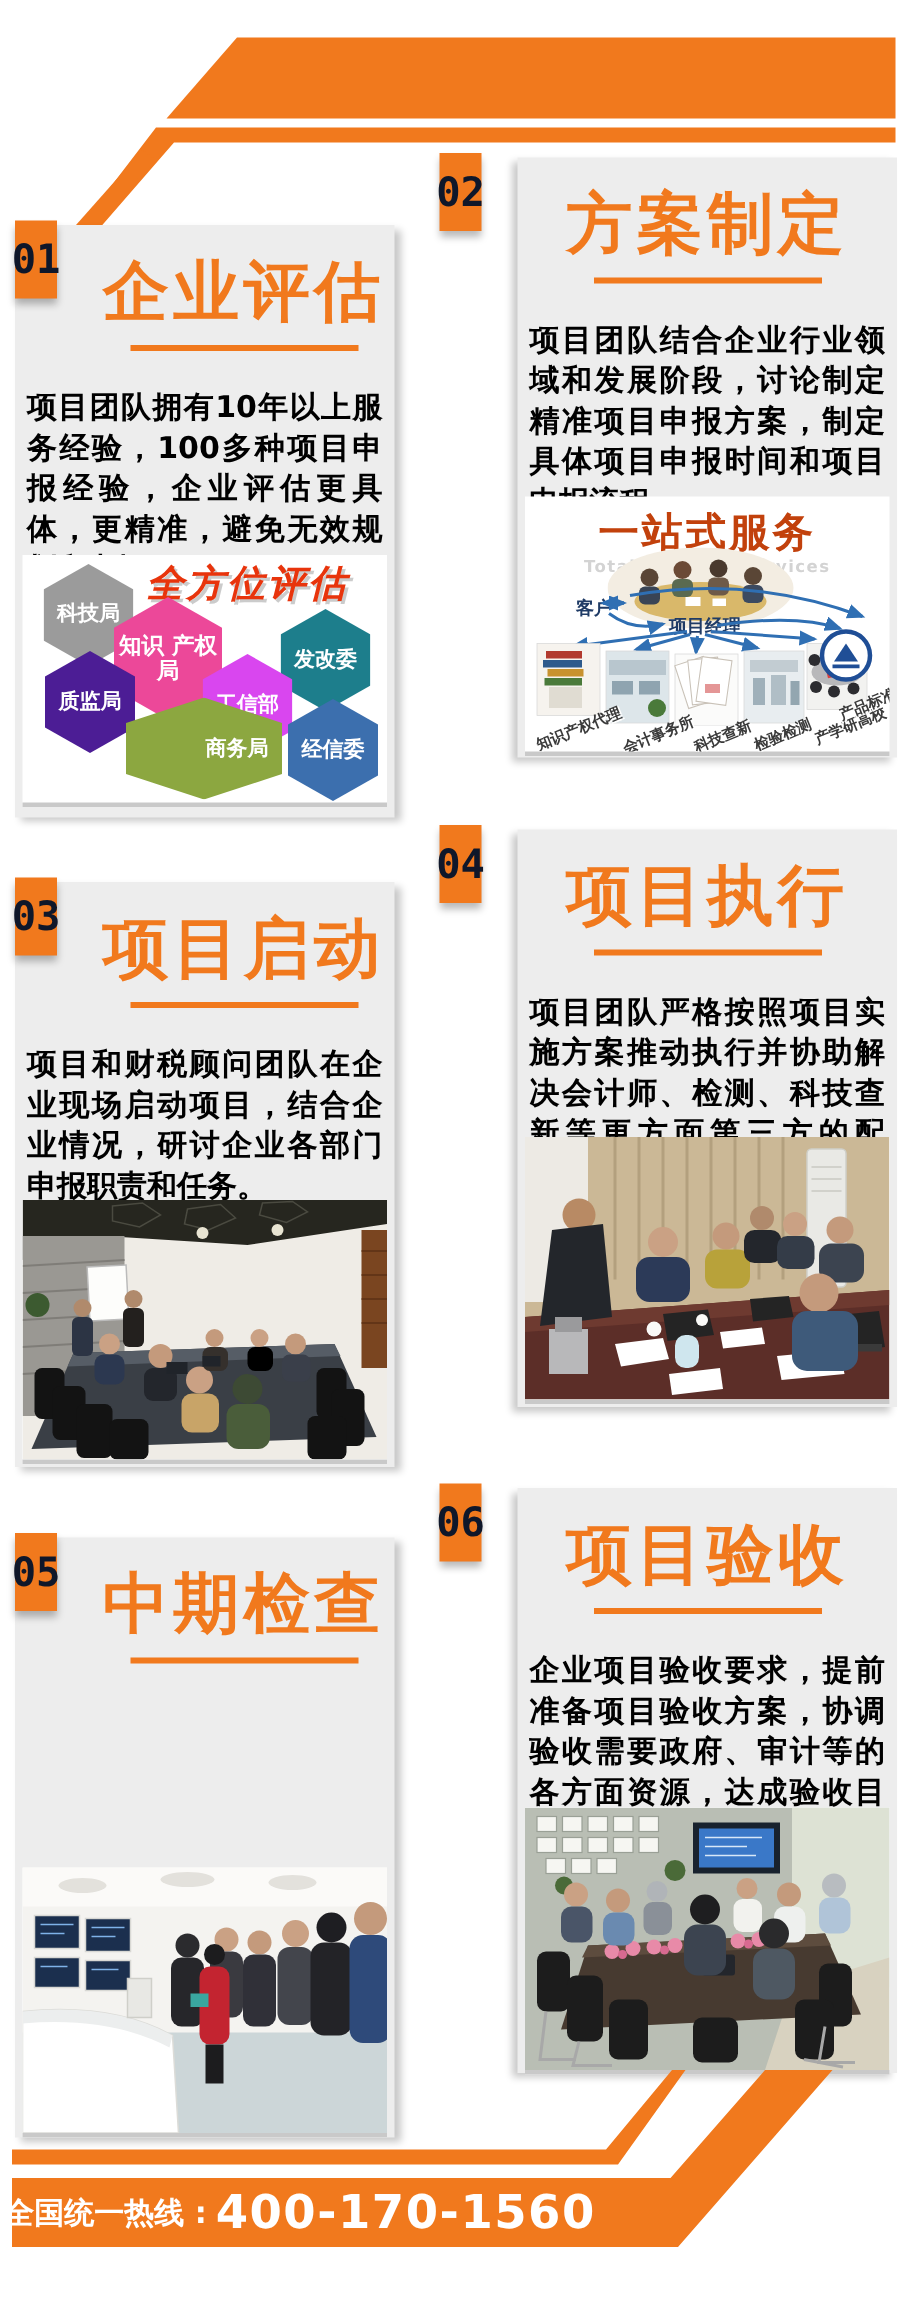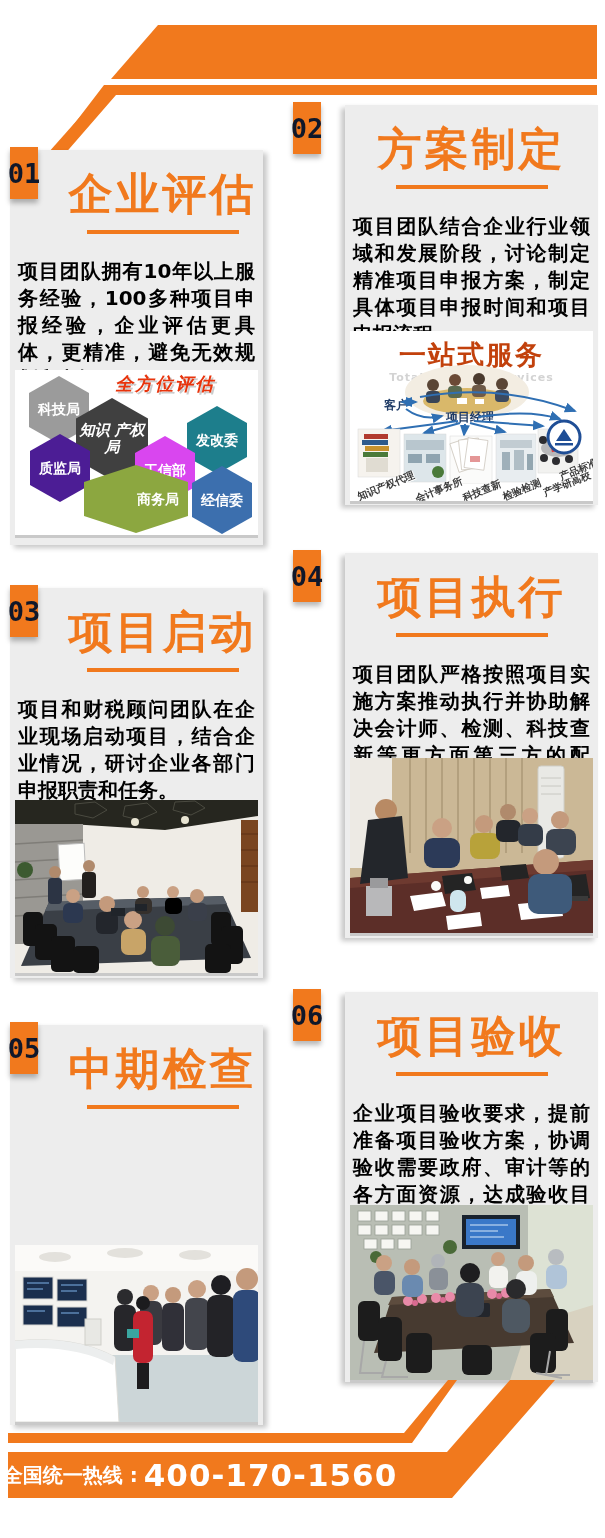--- a/index.html
+++ b/index.html
@@ -38,21 +38,21 @@
          border-bottom:3px solid #c9c9c9;overflow:hidden;}
 
   
   .hexwrap{position:relative;width:243px;height:165px;}
   .hex{position:absolute;width:60px;height:68px;display:flex;align-items:center;
        justify-content:center;text-align:center;color:#fff;font-weight:bold;
        font-size:14px;line-height:1.15;
        clip-path:polygon(50% 0,100% 25%,100% 75%,50% 100%,0 75%,0 25%);}
   .hex.big{width:72px;height:82px;font-size:15px;}
   .eval-title{position:absolute;top:2px;left:40px;width:220px;text-align:center;
-              font-size:18px;font-weight:bold;font-style:italic;letter-spacing:2px;
+              font-size:25px;font-weight:bold;font-style:italic;letter-spacing:2px;
               color:#E8340C;text-shadow:2px 2px 0 rgba(140,140,140,.45);}
 
   
   .onestop{position:relative;width:243px;height:170px;}
   .os-title{position:absolute;top:6px;left:0;width:100%;text-align:center;
             font-size:27px;font-weight:bold;letter-spacing:2px;color:#c2410c;}
   .os-sub{position:absolute;top:40px;left:0;width:100%;text-align:center;
           font-size:11px;font-weight:bold;color:#d3d3d3;letter-spacing:1px;}
   .os-node{position:absolute;font-size:12px;font-weight:bold;color:#1F3B66;}
   .os-label{position:absolute;font-size:10px;font-weight:bold;color:#3a3a3a;
@@ -74,21 +74,21 @@
     <div class="badge">01</div>
     <div class="titlebox">
       <h2 class="card-title">企业评估</h2>
       <div class="underline"></div>
     </div>
     <p class="desc">项目团队拥有10年以上服务经验，100多种项目申报经验，企业评估更具体，更精准，避免无效规划和申报。</p>
     <div class="media" style="top:220px;height:165px">
       <div class="hexwrap">
         <div class="eval-title">全方位评估</div>
         <div class="hex" style="left: 14px; top: 6px; background: rgb(155, 155, 155); font-family: Liberation Serif, serif;">科技局</div>
-        <div class="hex big" style="left: 61px; top: 28px; background: #404040; font-style: italic;">知识 产权局</div>
+        <div class="hex big" style="left: 61px; top: 28px; background: #ec4899;">知识 产权局</div>
         <div class="hex" style="left: 172px; top: 36px; background: rgb(29, 126, 140);">发改委</div>
         <div class="hex" style="left: 15px; top: 64px; background: #4c1d95;">质监局</div>
         <div class="hex" style="left: 120px; top: 66px; background: #d946ef;">工信部</div>
         <div class="hex" style="left: 69px; top: 95px; background: rgb(140, 167, 64); padding-left: 44px;">商务局</div>
         <div class="hex" style="left: 177px; top: 96px; background: rgb(60, 111, 174);">经信委</div>
       </div>
     </div>
   </section>
 
   <section class="card right" style="left:345px;top:105px;height:400px">

